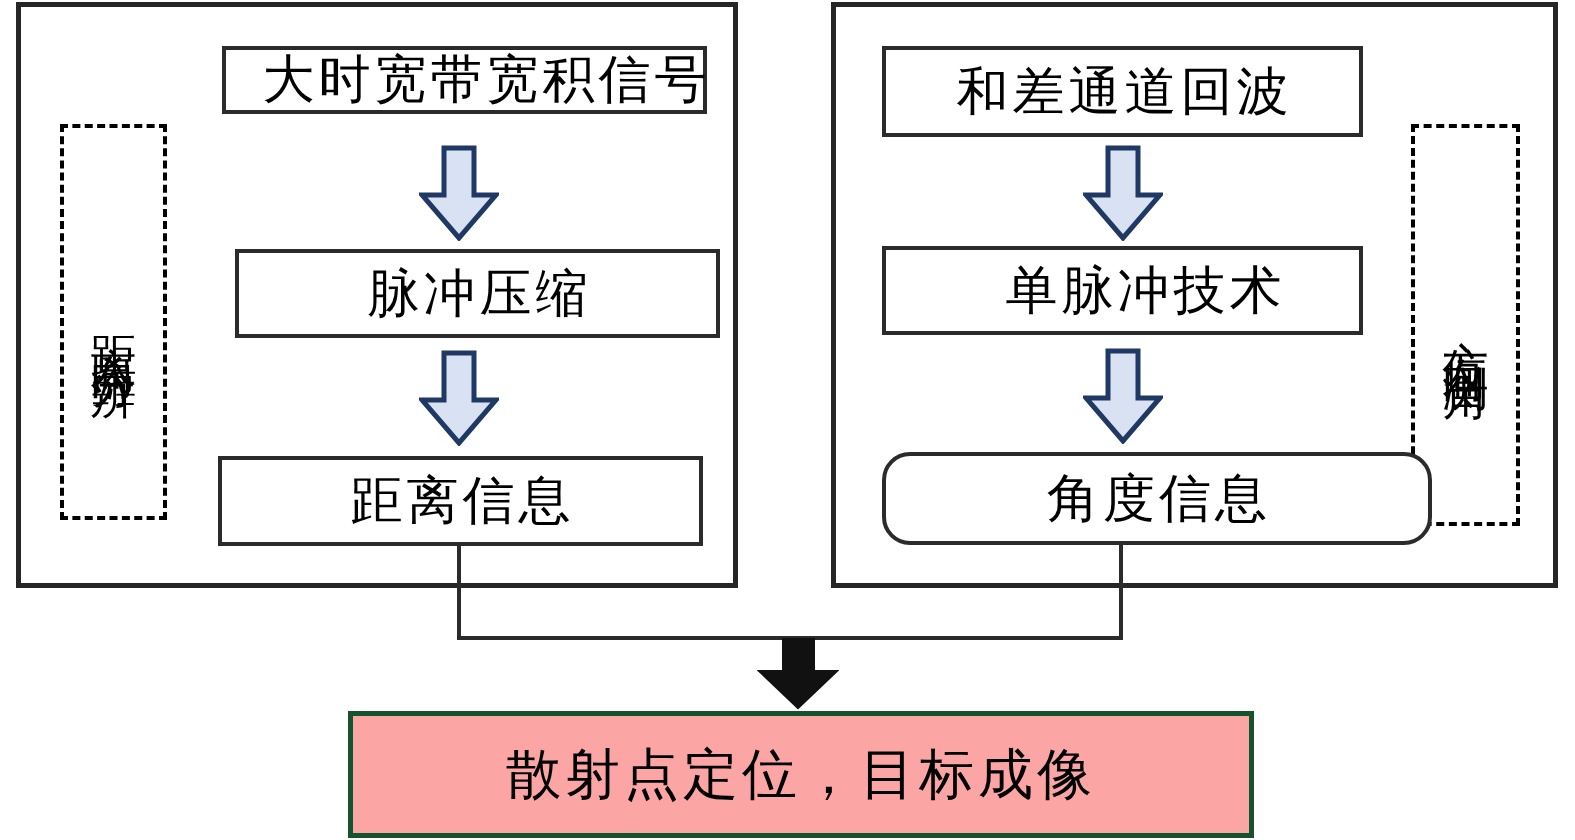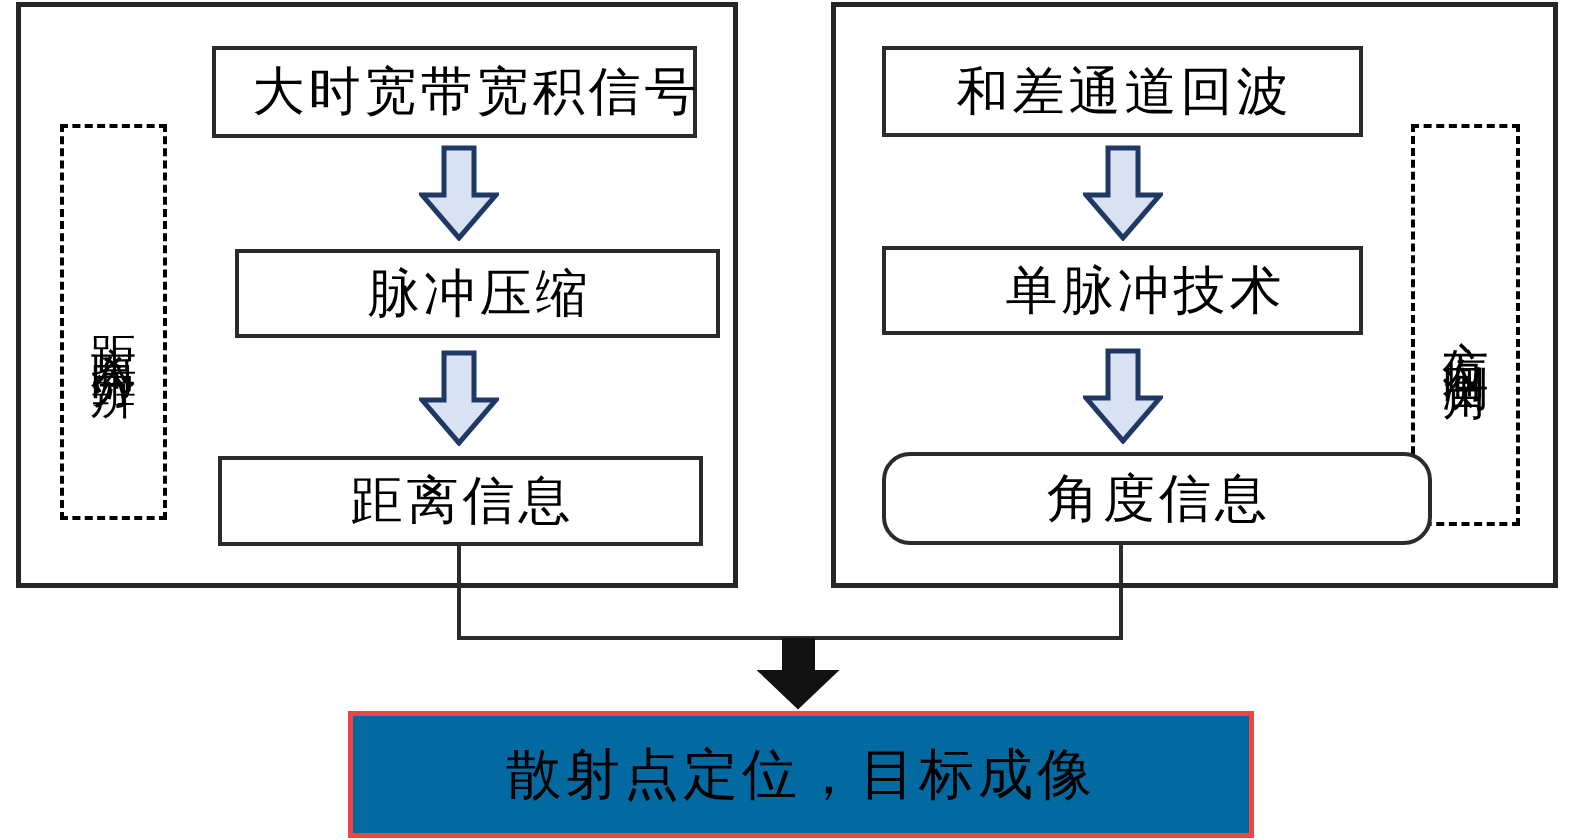--- a/index.html
+++ b/index.html
@@ -45,22 +45,22 @@
     text-orientation: upright;
     font-size: 46px;
     letter-spacing: 9px;
     line-height: 1;
     white-space: nowrap;
   }
   .connector {
     background: #2b2b2b;
   }
   .result-box {
-    border: 5px solid #ef4444;
-    background: #0369a1;
+    border: 5px solid #14532d;
+    background: #fca5a5;
     display: flex;
     align-items: center;
     justify-content: center;
     font-size: 55px;
     letter-spacing: 4px;
     white-space: nowrap;
     line-height: 1;
   }
   svg { display: block; }
 </style>
@@ -68,21 +68,21 @@
 <body>
 
 <div class="diagram">
 
   <div class="abs outer-box" style="left:16px; top:2px; width:722px; height:586px;"></div>
 
   <div class="abs dashed-box" style="left:60px; top:124px; width:107px; height:396px;">
     <span class="v-label">距离向分辨</span>
   </div>
 
-  <div class="abs node-box" style="left:212px; top:46px; width:485px; height:92px;padding-left:40px;">
+  <div class="abs node-box" style="left:222px; top:46px; width:485px; height:68px;padding-left:40px;">
     <span>大时宽带宽积信号</span>
   </div>
 
   <svg class="abs" style="left:419px; top:145px;" width="80" height="96" viewBox="0 0 80 96">
     <polygon points="25,3 55,3 55,50 77,50 40,93 3,50 25,50" fill="#d9e2f3" stroke="#1f3864" stroke-width="5" stroke-linejoin="miter"></polygon>
   </svg>
 
   <div class="abs node-box" style="left:218px; top:249px; width:485px; height:89px;margin-left:17px;">
     <span>脉冲压缩</span>
   </div>

